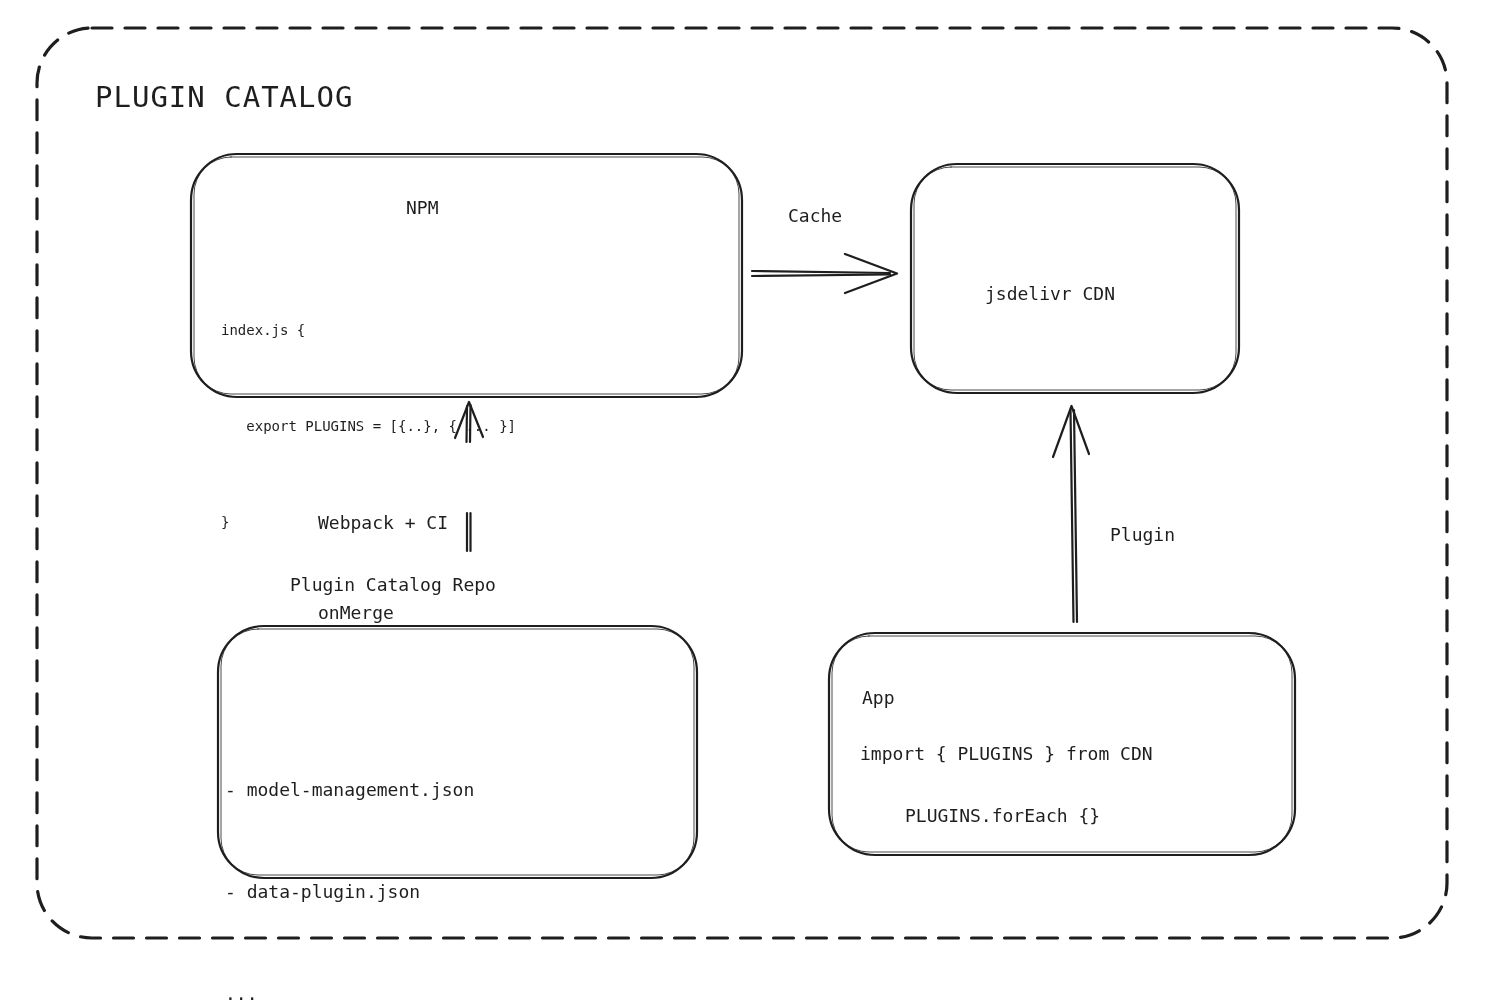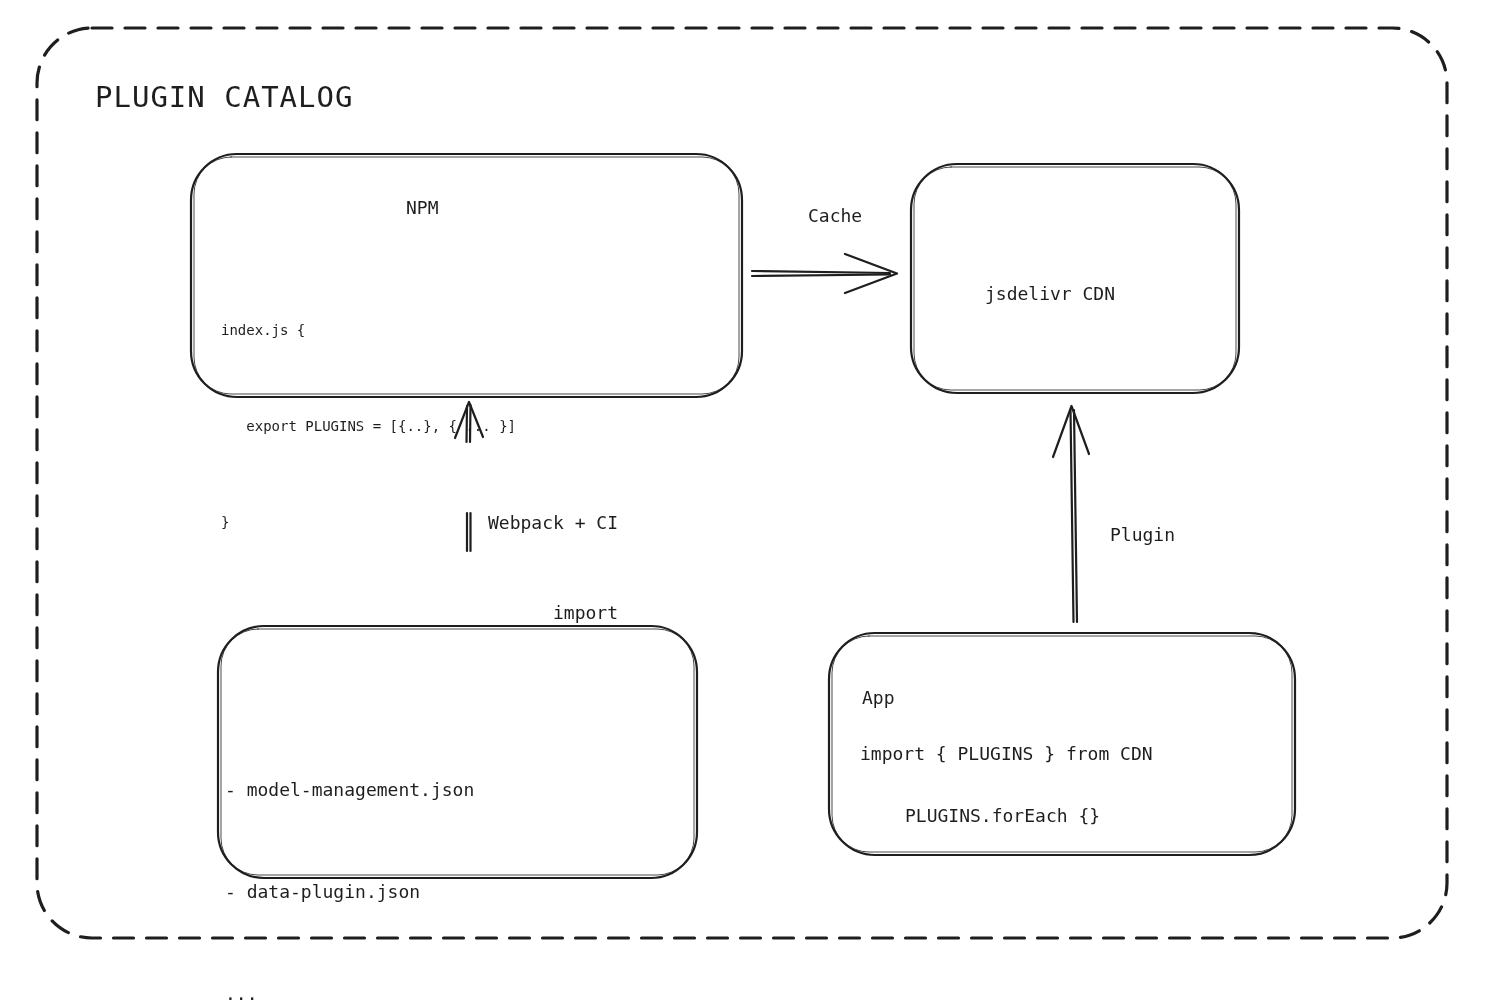--- a/index.html
+++ b/index.html
@@ -26,23 +26,23 @@
     line-height: 30px;
     color: var(--ink);
   }
   .diagram-title {
     left: 95px; top: 81px;
     font-size: 29px; line-height: 32px;
     letter-spacing: 1px;
   }
   .npm-title   { left: 406px; top: 193px; }
   .npm-code    { left: 221px; top: 250px; font-size: 14px; line-height: 32px; }
-  .cache-label { left: 788px; top: 201px; margin-left: 20px; }
+  .cache-label { left: 788px; top: 201px; }
   .cdn-label   { left: 985px; top: 263px; margin-top: 16px; }
-  .build-label { left: 318px; top: 448px; width: 300px; text-align: right; }
+  .build-label { left: 318px; top: 448px; width: 300px; text-align: left; }
   .repo-caption{ left: 290px; top: 570px; }
   .repo-files  { left: 225px; top: 705px; line-height: 34px; }
   .app-title   { left: 862px; top: 683px; }
   .app-code-1  { left: 860px; top: 739px; }
   .app-code-2  { left: 860px; top: 801px; margin-left: 45px; }
   .import-label{ left: 1110px; top: 520px; }
 </style>
 </head>
 <body>
 
@@ -102,23 +102,24 @@
     <div>   export PLUGINS = [{..}, { ... }]</div>
     <div>}</div>
   </div>
 
   <div class="txt cache-label">Cache</div>
 
   <div class="txt cdn-label">jsdelivr CDN</div>
 
   <div class="txt build-label">
     <div>Webpack + CI</div>
-    <div>import</div>
+    <div>onMerge</div>
   </div>
 
+  <div class="txt repo-caption">Plugin Catalog Repo</div>
 
   <div class="txt repo-files">
     <div>- model-management.json</div>
     <div>- data-plugin.json</div>
     <div>...</div>
   </div>
 
   <div class="txt app-title">App</div>
 
   <div class="txt app-code-1">import { PLUGINS } from CDN</div>

